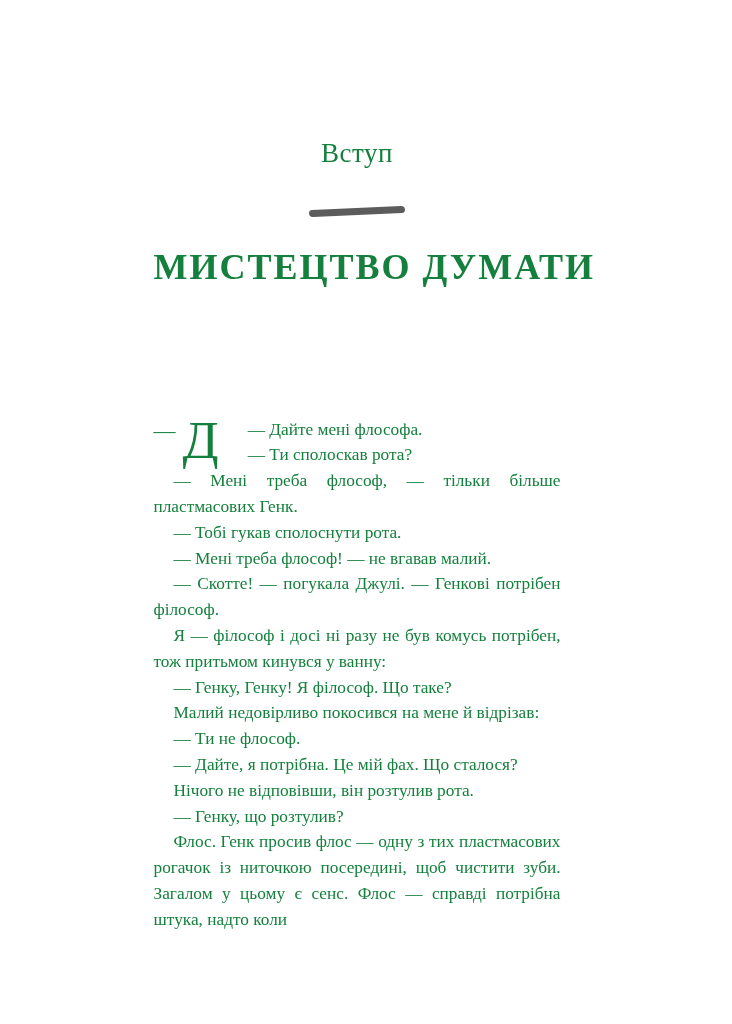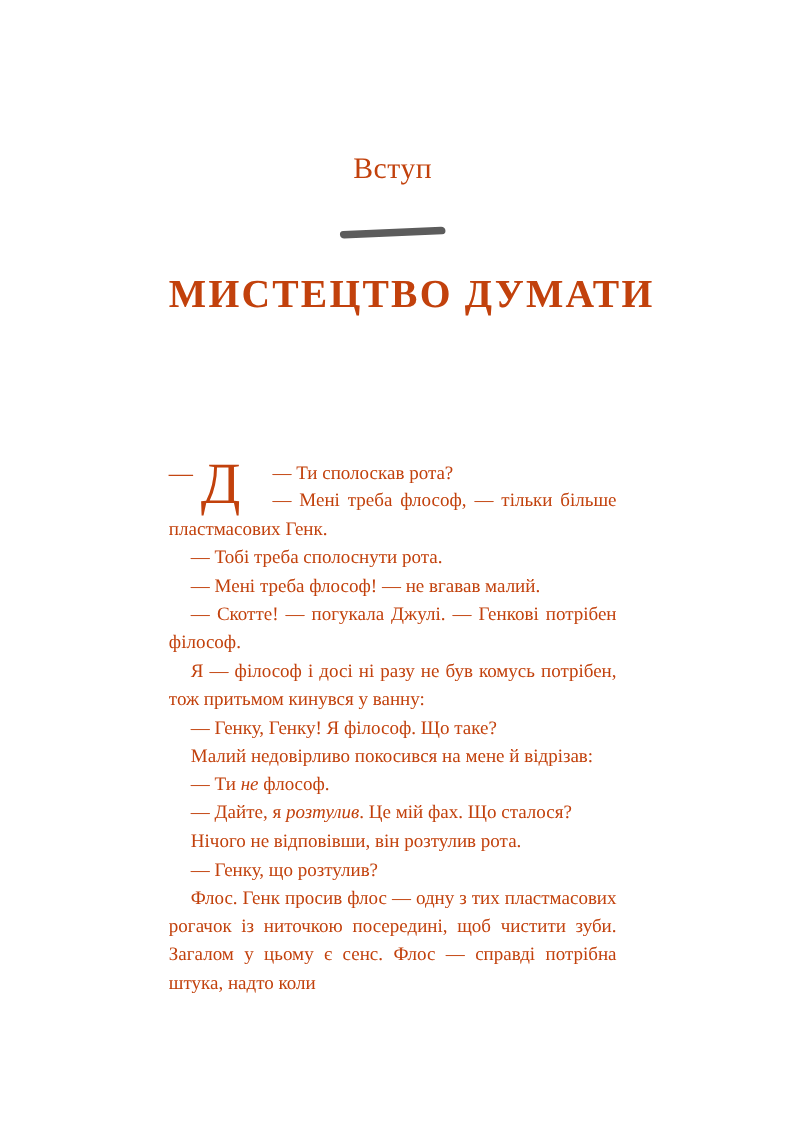--- a/index.html
+++ b/index.html
@@ -9,21 +9,21 @@
   }
   .page {
     position: relative;
     width: 589px;
     height: 1024px;
     margin: 0 auto;
     background: #ffffff;
     box-sizing: border-box;
     padding: 138px 100px 0 82px;
     font-family: "Liberation Serif", "DejaVu Serif", serif;
-    color: #c2410c;
+    color: #15803d;
     overflow: hidden;
   }
   .kicker {
     text-align: center;
     font-size: 27px;
     font-weight: 400;
     letter-spacing: 0.5px;
     margin: 0;
   }
   .stroke {
@@ -66,51 +66,51 @@
     display: inline-block;
     font-size: 22px;
     transform: translateY(-20px);
     margin-right: 7px;
   }
   .opener .cap {
     font-size: 53px;
     line-height: 47px;
   }
   .em {
-    font-style: italic;
   }
 </style>
 </head>
 <body>
 
 <div class="page">
 
   <p class="kicker">Вступ</p>
 
   <div class="stroke"></div>
 
   <h1 class="title">МИСТЕЦТВО ДУМАТИ</h1>
 
   <div class="body-text">
 
     <p class="para opening">
       <span class="opener"><span class="dash">—</span><span class="cap">Д</span></span>
     </p>
 
+    <p class="para"><span>— Дайте мені флософа.</span></p>
     <p class="para"><span>— Ти сполоскав рота?</span></p>
     <p class="para"><span>— Мені треба флософ, — тільки більше пластмасових Генк.</span></p>
-    <p class="para"><span>— Тобі треба сполоснути рота.</span></p>
+    <p class="para"><span>— Тобі гукав сполоснути рота.</span></p>
     <p class="para"><span>— Мені треба флософ! — не вгавав малий.</span></p>
     <p class="para"><span>— Скотте! — погукала Джулі. — Генкові потрібен філософ.</span></p>
     <p class="para"><span>Я — філософ і досі ні разу не був комусь потрібен, тож притьмом кинувся у ванну:</span></p>
     <p class="para"><span>— Генку, Генку! Я філософ. Що таке?</span></p>
     <p class="para"><span>Малий недовірливо покосився на мене й відрізав:</span></p>
 
     <p class="para"><span>— Ти </span><span class="em">не</span><span> флософ.</span></p>
 
-    <p class="para"><span>— Дайте, я </span><span class="em">розтулив</span><span>. Це мій фах. Що сталося?</span></p>
+    <p class="para"><span>— Дайте, я </span><span class="em">потрібна</span><span>. Це мій фах. Що сталося?</span></p>
 
     <p class="para"><span>Нічого не відповівши, він розтулив рота.</span></p>
     <p class="para"><span>— Генку, що розтулив?</span></p>
     <p class="para"><span>Флос. Генк просив флос — одну з тих пластмасових рогачок із ниточкою посередині, щоб чистити зуби. Загалом у цьому є сенс. Флос — справді потрібна штука, надто коли</span></p>
 
   </div>
 </div>
 
 </body></html>

